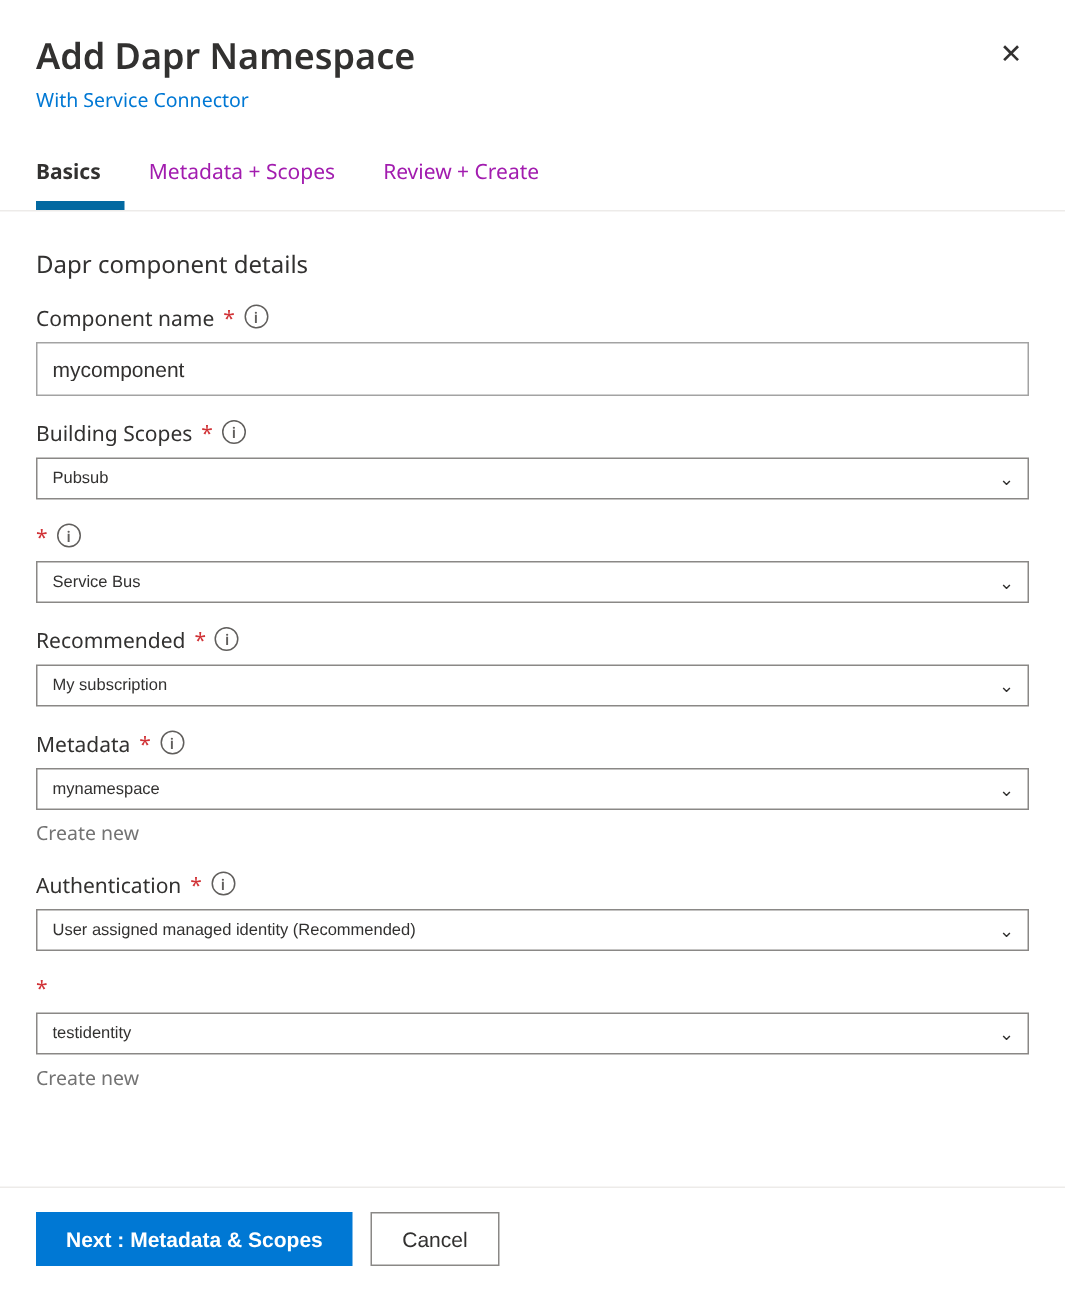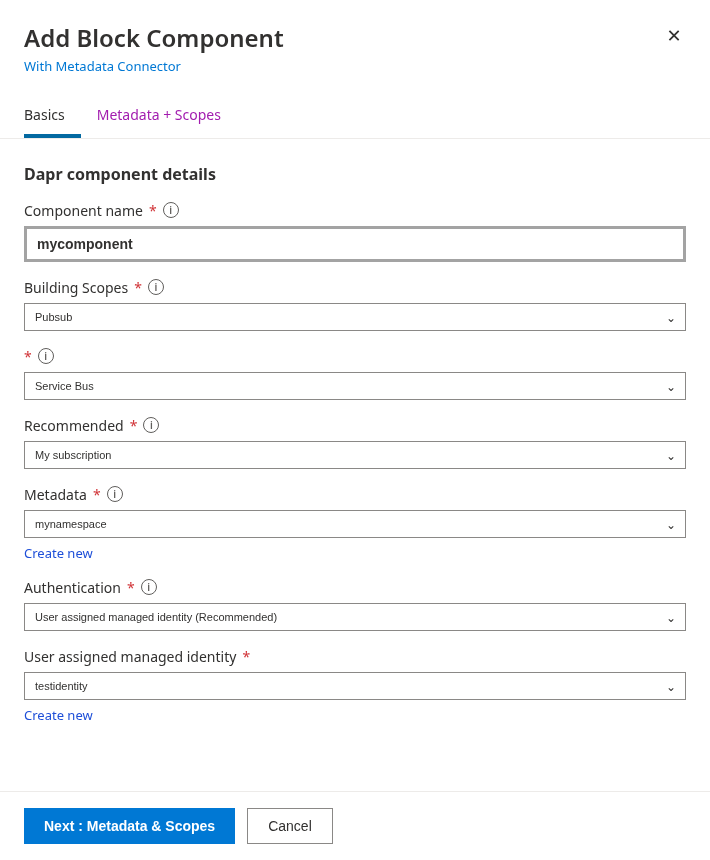--- a/index.html
+++ b/index.html
@@ -61,39 +61,38 @@
       margin-right: 16px;
       font-size: 14px;
       color: #a21caf;
       cursor: pointer;
       border-bottom: 2px solid transparent;
       white-space: nowrap;
     }
     .tab:first-child { padding-left: 0; }
     .tab.active {
       color: #323130;
-      border-bottom: 4px solid #0369a1;
-      font-weight: 400;
+      border-bottom: 6px solid #0369a1;
+      font-weight: 700;
     }
     .content {
       padding: 24px 24px;
       flex: 1;
     }
     .section-title {
       font-size: 16px;
-      font-weight: 700;
+      font-weight: 400;
       color: #323130;
       margin-bottom: 16px;
     }
     .field-group {
       margin-bottom: 16px;
     }
     .field-label {
       display: flex;
-      align-items: center;
       gap: 6px;
       margin-bottom: 6px;
       font-size: 14px;
       color: #323130;
     }
     .required-star {
       color: #d13438;
       font-size: 14px;
     }
     .info-icon {
@@ -106,27 +105,26 @@
       border-radius: 50%;
       font-size: 10px;
       color: #605e5c;
       cursor: pointer;
       font-style: normal;
       font-weight: 600;
     }
     .text-input {
       width: 100%;
       height: 36px;
-      border: 3px solid #a3a3a3;
+      border: 1px solid #a3a3a3;
       padding: 0 10px;
       font-size: 14px;
       color: #323130;
       background: #fff;
       outline: none;
-      font-weight: bold;
     }
     .select-wrapper {
       position: relative;
       width: 100%;
     }
     .select-field {
       width: 100%;
       height: 28px;
       border: 1px solid #8a8886;
       padding: 0 36px 0 10px;
@@ -140,21 +138,21 @@
     .select-chevron {
       position: absolute;
       right: 10px;
       top: 50%;
       transform: translateY(-50%);
       pointer-events: none;
       color: #323130;
       font-size: 12px;
     }
     .create-new-link {
-      color: #1d4ed8;
+      color: #737373;
       font-size: 13px;
       cursor: pointer;
       text-decoration: none;
       display: inline-block;
       margin-top: 6px;
     }
     .dialog-footer {
       padding: 16px 24px;
       border-top: 1px solid #edebe9;
       display: flex;
@@ -180,29 +178,30 @@
       font-size: 14px;
       cursor: pointer;
     }
   </style>
 </head>
 <body>
 
 <div class="dialog">
 
   <div class="dialog-header">
-    <h1 class="dialog-title">Add Block Component</h1>
-    <div class="dialog-subtitle">With Metadata Connector</div>
+    <h1 class="dialog-title">Add Dapr Namespace</h1>
+    <div class="dialog-subtitle">With Service Connector</div>
   </div>
 
   <button class="close-btn">✕</button>
 
   <nav class="tabs">
     <div class="tab active">Basics</div>
     <div class="tab">Metadata + Scopes</div>
+    <div class="tab">Review + Create</div>
   </nav>
 
   <div class="content">
     <div class="section-title">Dapr component details</div>
 
     <div class="field-group">
       <div class="field-label">
         <span>Component name</span>
         <span class="required-star">*</span>
         <span class="info-icon">i</span>
@@ -282,21 +281,20 @@
           <option>User assigned managed identity (Recommended)</option>
           <option>Connection String</option>
           <option>System assigned managed identity</option>
         </select>
         <span class="select-chevron">⌄</span>
       </div>
     </div>
 
     <div class="field-group">
       <div class="field-label">
-        <span>User assigned managed identity</span>
         <span class="required-star">*</span>
       </div>
       <div class="select-wrapper">
         <select class="select-field">
           <option>testidentity</option>
         </select>
         <span class="select-chevron">⌄</span>
       </div>
       <a class="create-new-link">Create new</a>
     </div>

